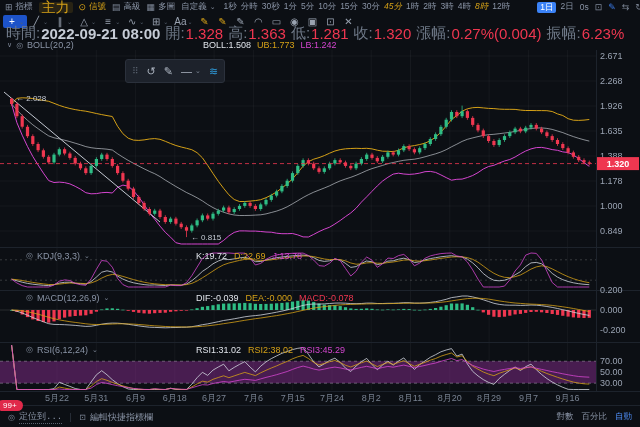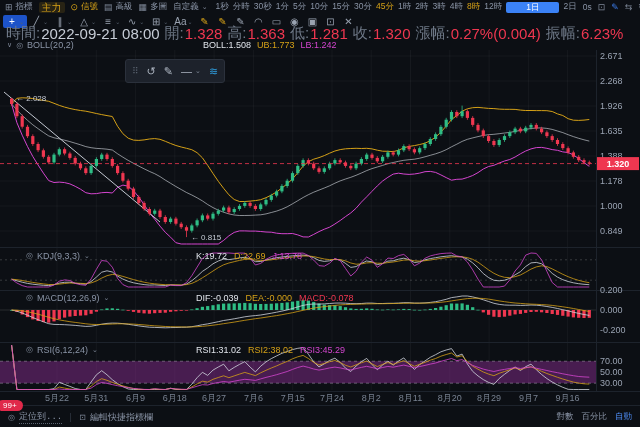--- a/index.html
+++ b/index.html
@@ -2,39 +2,39 @@
 <html><head>
 <meta charset="utf-8">
 <style>
   html,body{margin:0;padding:0;background:#000;}
   .app{position:relative;width:640px;height:427px;background:#0c0f14;overflow:hidden;
        font-family:"Liberation Sans",sans-serif;color:#8a94a6;-webkit-font-smoothing:antialiased;}
   .row{position:absolute;left:0;right:0;display:flex;align-items:center;white-space:nowrap;}
   .r1{top:0;height:14px;gap:6px;padding:0 5px;font-size:8.5px;z-index:7;background:#0c0f14;}
   .grp{display:flex;align-items:center;gap:3px;cursor:pointer;}
   .ic{font-size:9px;color:#7d8696;}
-  .badge-main{color:#d4a017;background:rgba(212,160,23,.14);border-radius:2px;padding:0 3px;line-height:11px;font-size:10px;}
+  .badge-main{color:#d4a017;background:rgba(212,160,23,.14);border-radius:2px;padding:0 3px;line-height:11px;font-size:14px;}
   .yellow{color:#d4a017;}
   .tfs{display:flex;gap:4px;align-items:center;margin-left:2px;text-align:center;}
   .tf{color:#8a94a6;cursor:pointer;}
-  .tf.fav{color:#d4a017;}
-  .tf.active{background:#3b82f6;color:#fff;padding:0 20px;border-radius:2px;line-height:11px;}
+  .tf.fav{color:#d4a017;font-style:italic;}
+  .tf.active{background:#3b82f6;color:#fff;padding:0 3px;border-radius:2px;line-height:11px;margin-left:23px;}
   .right-grp{margin-left:auto;display:flex;align-items:center;gap:6px;}
   .vsep{width:1px;height:9px;background:#262c36;}
   .r2{top:14px;height:15px;padding:0 3px;font-size:10px;z-index:7;background:#0c0f14;}
   .tool{display:flex;align-items:center;padding:0 3px;gap:1px;cursor:pointer;border-radius:2px;height:13px;}
   .tool .g{min-width:12px;text-align:center;color:#99a2b0;font-size:10px;line-height:13px;}
   .tool.active{background:#1d53c9;}
   .tool.active .g{color:#fff;}
   .tool .g.gy{color:#d4a017;}
   .tc{font-size:6px;color:#555f6d;}
   .info{top:28px;height:11px;padding:0 6px;font-size:15px;gap:5px;z-index:7;}
   .lab{color:#6f7988;}
   .val-red{color:#ef3750;}
-  .val{color:#c6ccd6;}
+  .val{color:#c6ccd6;font-weight:bold;}
   .bollrow{top:39px;height:12px;padding:0 7px;font-size:9px;gap:6px;z-index:5;}
   .w{color:#dfe3ea;padding-left:38px;} .y{color:#d4a017;} .m{color:#d445cf;}
   .eye{color:#7d8696;font-size:8px;cursor:pointer;}
   .car{color:#7d8696;font-size:7px;cursor:pointer;}
   .namebox{display:flex;align-items:center;gap:4px;min-width:125px;}
   #chart{position:absolute;left:0;top:0;z-index:1;}
   .hdr{position:absolute;left:26px;height:11px;display:flex;gap:7px;font-size:9px;align-items:center;z-index:5;}
   .float-tb{position:absolute;left:125px;top:59px;height:22px;background:#1d222b;border:1px solid #2b313c;
             border-radius:3px;display:flex;align-items:center;z-index:6;gap:8px;padding:0 6px;font-size:11px;color:#aeb6c2;}
   .ft-i{cursor:pointer;} .ft-handle{color:#59616e;font-size:9px;cursor:grab;}

